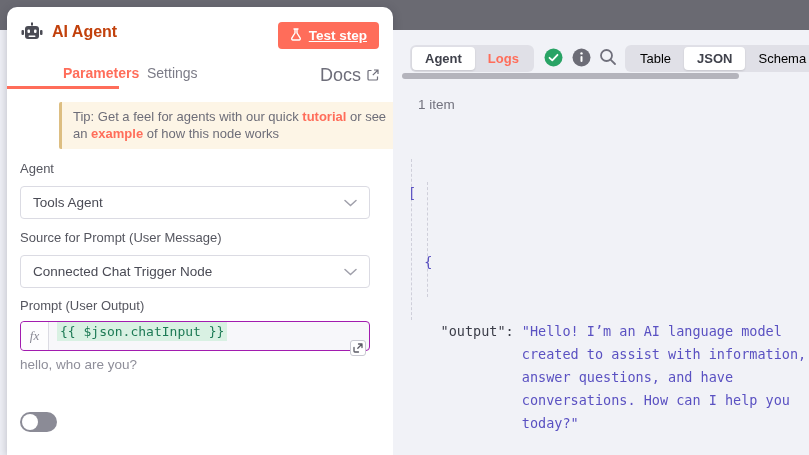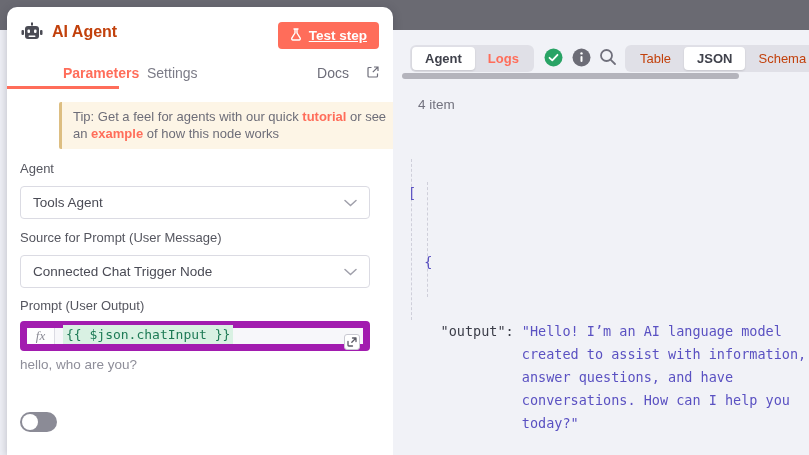--- a/index.html
+++ b/index.html
@@ -20,21 +20,21 @@
   .robot-icon svg { display:block; }
 
   .test-btn { position:absolute; right:14px; top:15px; height:27px; padding:0 12px;
     background:#ff6d5a; border:none; border-radius:4px; color:#fff; font-size:13.5px; font-weight:bold;
     display:flex; align-items:center; gap:7px; cursor:pointer; font-family:"Liberation Sans",sans-serif;text-decoration:underline; }
 
   .np-tabs { position:absolute; left:0; top:58px; width:100%; height:26px; }
   .np-tab { position:absolute; top:0; font-size:14px; font-weight:bold; cursor:pointer; }
   .np-tab.parameters { left:18px; color:#ff6d5a;margin-left:38px; }
   .np-tab.settings { left:140px; color:#7b7b87; font-weight:normal; }
-  .np-docs { position:absolute; right:14px; top:0; color:#6e6e7a; font-size:14px; display:flex; align-items:center; gap:18px; cursor:pointer; }
+  .np-docs { position:absolute; right:14px; top:0; color:#6e6e7a; font-size:18px; display:flex; align-items:center; gap:6px; cursor:pointer; }
   .np-underline { position:absolute; left:0; top:79px; width:112px; height:3px; background:#ff6d5a; }
 
   .np-body { position:absolute; left:13px; top:95px; width:350px; }
 
   .tip-box { width:350px; background:#fdf5e6; border-left:3px solid #ddbe82; border-radius:2px;
     padding:7px 10px 7px 11px; font-size:13px; line-height:16.5px; color:#6d6d78;margin-left:39px; }
   .tip-box .tip-link { color:#ff6d5a; font-weight:bold; cursor:pointer; }
 
   .field-label { font-size:13px; color:#55565f; }
   .lbl-agent  { position:absolute; left:13px; top:154px; }
@@ -43,43 +43,43 @@
   .lbl-format { position:absolute; left:13px; top:381px; }
 
   .select { position:absolute; left:13px; width:350px; height:33px; background:#fff;
     border:1px solid #dbdbe3; border-radius:4px; display:flex; align-items:center;
     padding:0 12px; font-size:13.5px; color:#4a4b55; cursor:pointer; }
   .sel-agent  { top:179px;text-align:center; }
   .sel-source { top:248px; }
   .select .chevron { margin-left:auto; display:flex; }
 
   .expr-field { position:absolute; left:13px; top:314px; width:350px; height:30px;
-    border:7px solid #a21caf; border-radius:4px; background:#f7f7fa; display:flex; align-items:stretch; }
+    border:1px solid #a21caf; border-radius:4px; background:#f7f7fa; display:flex; align-items:stretch; }
   .fx-box { width:28px; border-right:1px solid #dbdbe3; display:flex; align-items:center; justify-content:center;
     color:#8a8a95; font-size:13px; font-style:italic; font-family:"Liberation Serif", serif; background:#fdfdfe; border-radius:4px 0 0 4px; }
-  .expr-text { display:flex; align-items:flex-end; padding:0 8px; font-family:"DejaVu Sans Mono", monospace; font-size:13px; }
+  .expr-text { display:flex; align-items:flex-start; padding:0 8px; font-family:"DejaVu Sans Mono", monospace; font-size:13px; }
   .expr-text span { background:#d9f1e3; color:#1d7a55; padding:2px 3px; }
   .expand-box { position:absolute; right:3px; bottom:-6px; width:16px; height:16px; background:#fff;
     border:1px solid #c9c9d2; border-radius:3px; display:flex; align-items:center; justify-content:center; cursor:pointer; }
 
   .expr-preview { position:absolute; left:13px; top:350px; font-size:13.5px; color:#8e8e99; }
 
   .toggle { position:absolute; left:13px; top:405px; width:37px; height:20px; background:#8b8b96;
     border-radius:10px; cursor:pointer; }
   .toggle .knob { position:absolute; left:2px; top:2px; width:16px; height:16px; background:#fff; border-radius:50%; }
 
   
   .out-panel { position:absolute; left:393px; top:30px; width:416px; height:425px; background:#f1f2f7; }
 
   .seg { position:absolute; top:15px; height:27px; background:#e0e0e7; border-radius:6px;
     display:flex; align-items:center; padding:2px; }
   .seg1 { left:17px; }
   .seg2 { left:232px; }
   .seg-tab { height:23px; display:flex; align-items:center; padding:0 13px; font-size:13px;
-    color:#c2410c; font-weight:bold; border-radius:4px; cursor:pointer; white-space:nowrap; }
+    color:#000000; font-weight:bold; border-radius:4px; cursor:pointer; white-space:nowrap; }
   .seg-tab.active { background:#fff; color:#3f414b; box-shadow:0 1px 2px rgba(0,0,0,.12); }
   .seg-tab.logs { color:#ff6d5a; }
 
   .icon-btn { position:absolute; top:17px; width:20px; height:20px; display:flex; align-items:center; justify-content:center; cursor:pointer; }
   .check-pos { left:150px; } .info-pos { left:178px; } .search-pos { left:205px; }
 
   .hscrollbar { position:absolute; left:9px; top:43px; width:337px; height:6px; background:#b4b4bc; border-radius:3px; cursor:pointer; }
 
   .items-count { position:absolute; left:25px; top:67px; font-size:13.5px; color:#72727e; }
 
@@ -216,21 +216,21 @@
     </span>
 
     <div class="seg seg2">
       <span class="seg-tab" style="font-weight:normal;">Table</span>
       <span class="seg-tab active">JSON</span>
       <span class="seg-tab" style="font-weight:normal;">Schema</span>
     </div>
 
     <div class="hscrollbar"></div>
 
-    <div class="items-count">4 item</div>
+    <div class="items-count">1 item</div>
 
     <div class="guide g1"></div>
     <div class="guide g2"></div>
 
     <div class="code">
       <div>[</div>
       <div><span class="indent2"></span><span>{</span></div>
       <div class="kv"><span class="indent4"></span><span class="json-key">"output":</span><span class="json-value">"Hello! I’m an AI language model created to assist with information, answer questions, and have conversations. How can I help you today?"</span></div>
       
       

